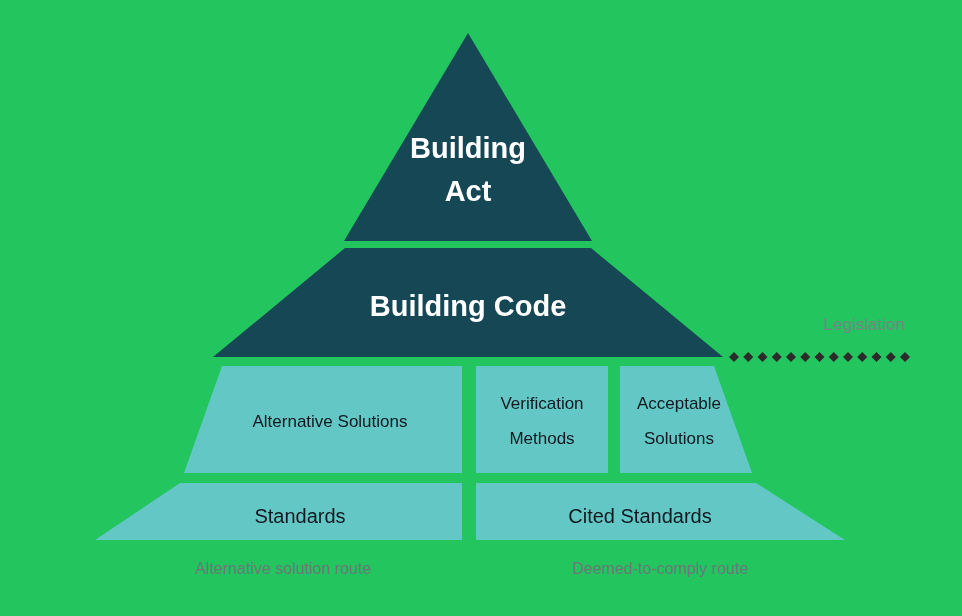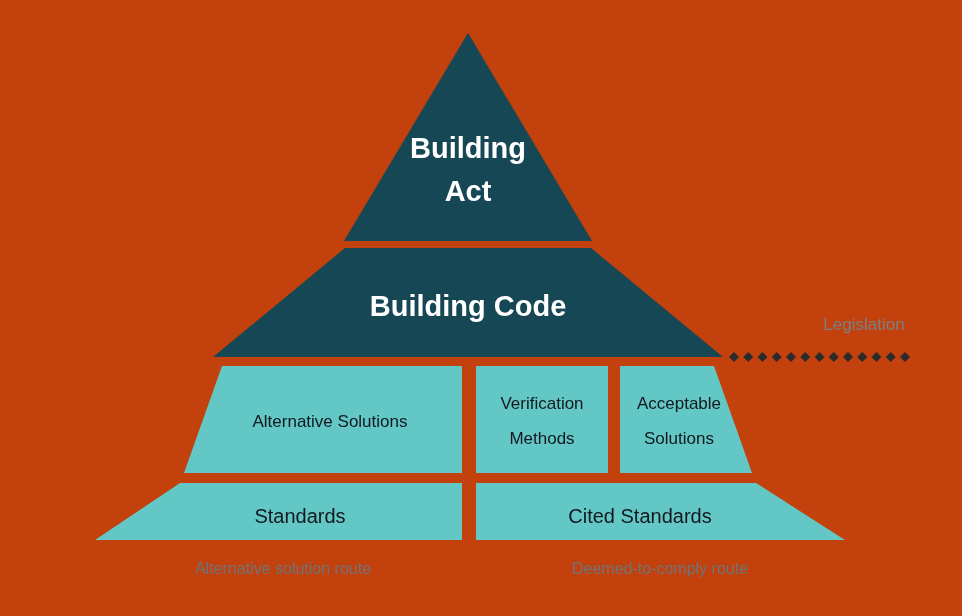--- a/index.html
+++ b/index.html
@@ -10,21 +10,21 @@
   body {
     width: 962px;
     height: 616px;
     font-family: "Liberation Sans", sans-serif;
     overflow: hidden;
   }
   #diagram-root {
     position: relative;
     width: 962px;
     height: 616px;
-    background: #c2410c;
+    background: #22c55e;
   }
   svg#pyramid-svg {
     position: absolute;
     left: 0;
     top: 0;
     width: 962px;
     height: 616px;
   }
   .tier-label-dark {
     font-family: "Liberation Sans", sans-serif;

